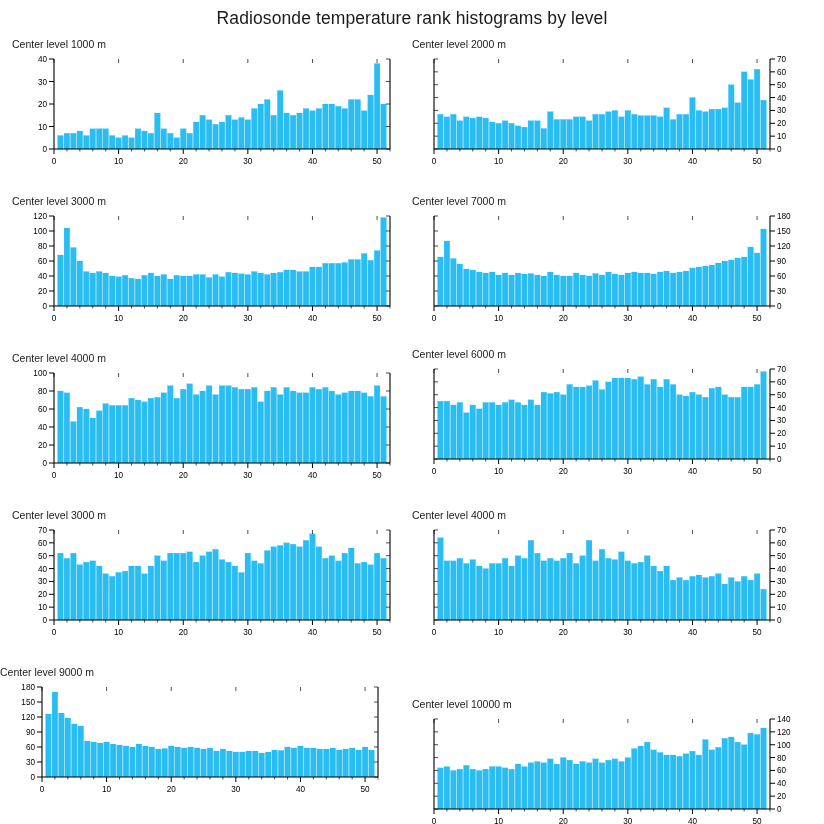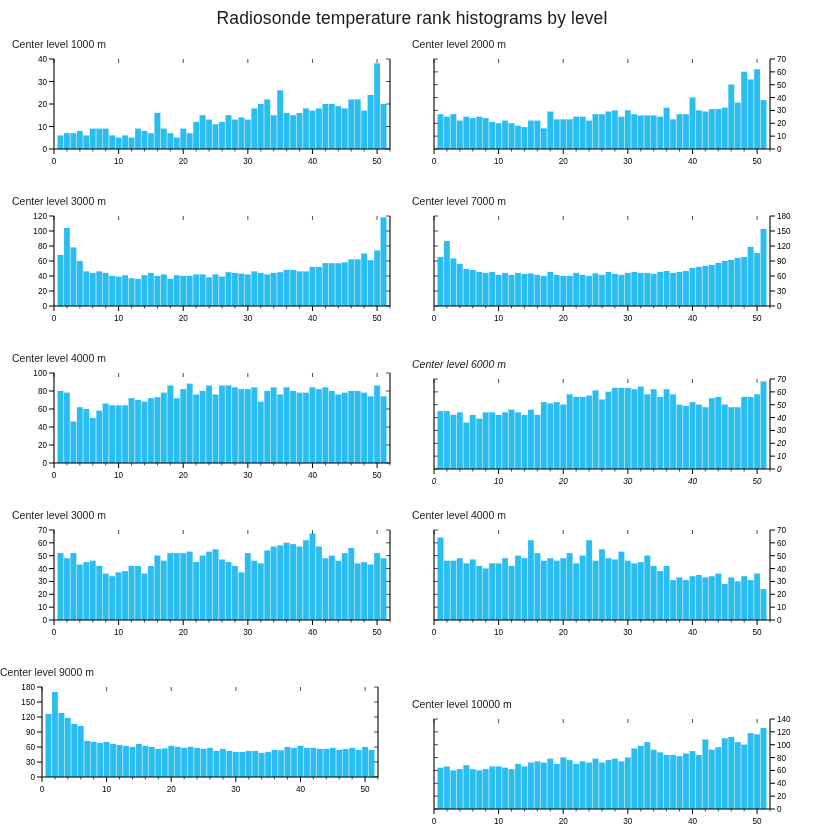--- a/index.html
+++ b/index.html
@@ -690,21 +690,21 @@
             <line x1="274.61538461538464" y1="96" x2="274.61538461538464" y2="98.5" class="tick-minor"></line>
             <line x1="287.53846153846155" y1="96" x2="287.53846153846155" y2="98.5" class="tick-minor"></line>
             <line x1="313.3846153846154" y1="96" x2="313.3846153846154" y2="98.5" class="tick-minor"></line>
             <line x1="326.3076923076923" y1="96" x2="326.3076923076923" y2="98.5" class="tick-minor"></line>
             <line x1="339.2307692307692" y1="96" x2="339.2307692307692" y2="98.5" class="tick-minor"></line>
             <line x1="352.1538461538462" y1="96" x2="352.1538461538462" y2="98.5" class="tick-minor"></line>
             <line x1="378" y1="96" x2="378" y2="98.5" class="tick-minor"></line>
           </svg>
         </div>
       </div>
-      <div class="panel" style="left: 412px; top: 320px; width: 400px; height: 157px; font-style: italic;">
+      <div class="panel" style="left: 412px; top: 310px; width: 400px; height: 157px;">
         <div class="panel-title">Center level 6000 m</div>
         <div class="plot-wrap">
           <svg class="plot" width="400" height="120" viewBox="0 0 400 120">
             <g>
               <rect x="25.62" y="38.14" width="5.69" height="57.86" class="bar"></rect>
               <rect x="32.08" y="38.14" width="5.69" height="57.86" class="bar"></rect>
               <rect x="38.54" y="42.00" width="5.69" height="54.00" class="bar"></rect>
               <rect x="45.00" y="39.43" width="5.69" height="56.57" class="bar"></rect>
               <rect x="51.46" y="49.71" width="5.69" height="46.29" class="bar"></rect>
               <rect x="57.93" y="42.00" width="5.69" height="54.00" class="bar"></rect>

